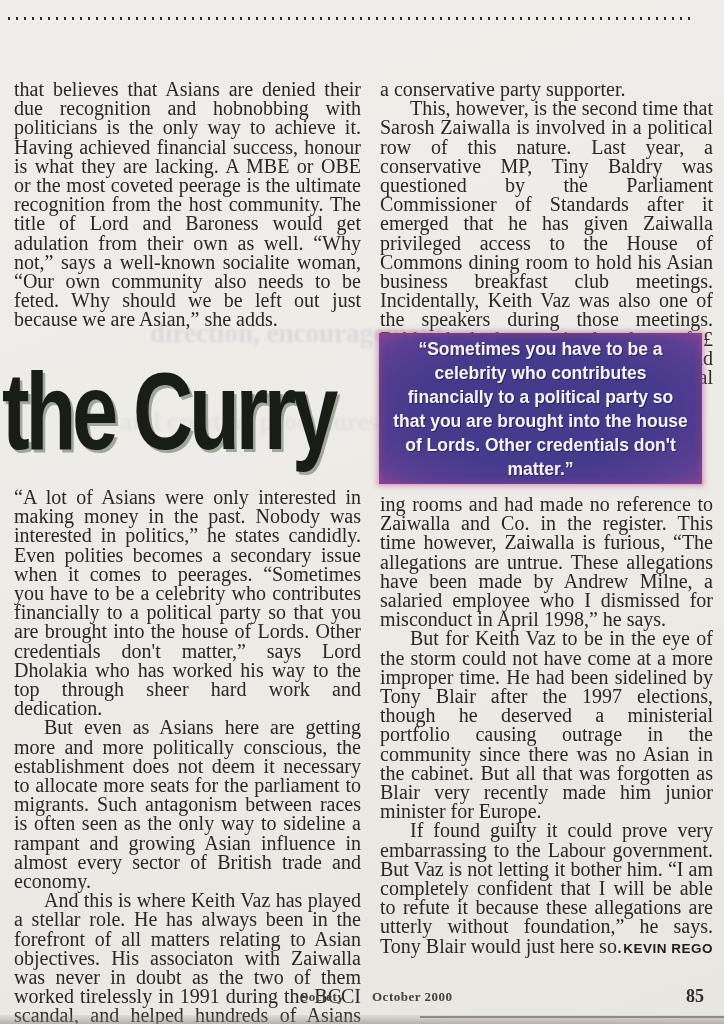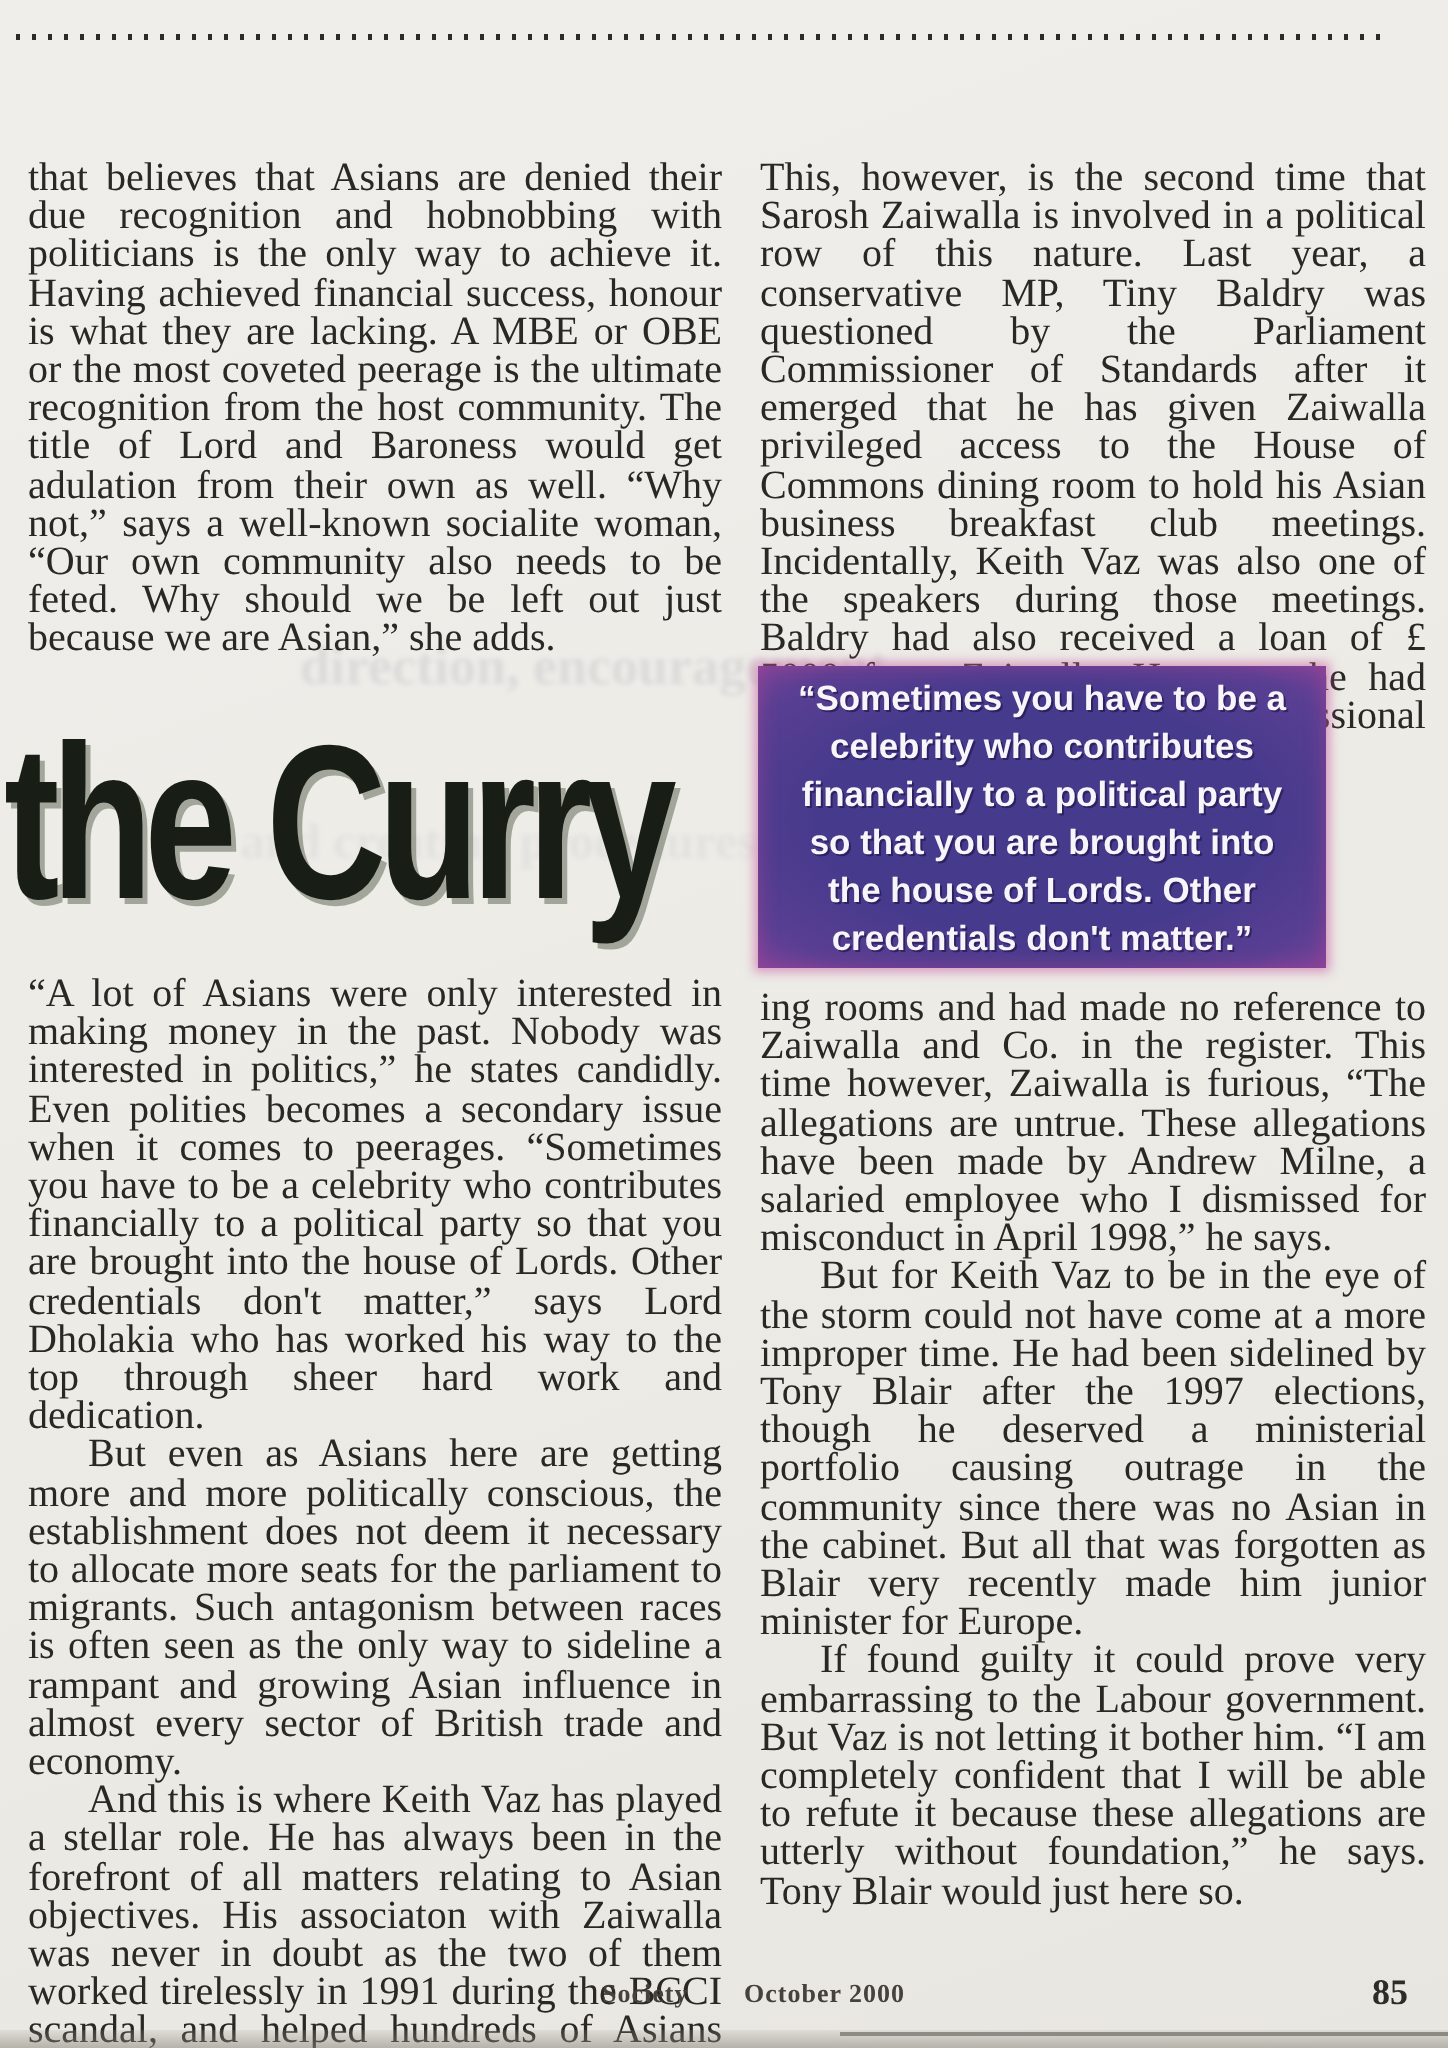--- a/index.html
+++ b/index.html
@@ -50,21 +50,21 @@
     color:#7a6f86;
     opacity:0.14;
     filter:blur(1.2px);
     white-space:nowrap;
     pointer-events:none;
   }
   #ghost-1{left:150px;top:318px;font-size:27px;font-weight:bold;}
   #ghost-2{left:120px;top:408px;font-size:25px;font-weight:bold;opacity:0.08;}
 
   .pull-quote{
-    position:absolute;left:379px;top:333px;width:284px;height:151px;
+    position:absolute;left:379px;top:333px;width:323px;height:151px;
     background:#4a3c8d;
     background:radial-gradient(ellipse at 50% 50%, #463a8c 55%, #5a3f93 85%, #7a4398 100%);
     box-shadow:0 0 5px 2px rgba(196,88,160,0.55), inset 0 0 10px rgba(182,70,152,0.5);
     display:flex;align-items:center;justify-content:center;
     box-sizing:border-box;
     padding:10px 14px;
   }
   .pull-quote .quote-text{
     font-family:"Liberation Sans", sans-serif;
     font-weight:bold;
@@ -105,20 +105,21 @@
   <div class="dotted-rule"></div>
 
   <div class="ghost" id="ghost-1">direction, encouragement</div>
   <div class="ghost" id="ghost-2">and creating procedures</div>
 
   <div class="col" id="left-top">
       <p class="para">that believes that Asians are denied their due recognition and hobnobbing with politicians is the only way to achieve it. Having achieved financial success, honour is what they are lacking. A MBE or OBE or the most coveted peerage is the ultimate recognition from the host community. The title of Lord and Baroness would get adulation from their own as well. “Why not,” says a well-known socialite woman, “Our own community also needs to be feted. Why should we be left out just because we are Asian,” she adds.</p>
     </div>
 
   <div class="col" id="right-top">
+      <p class="para">a conservative party supporter.</p>
       <p class="para">This, however, is the second time that Sarosh Zaiwalla is involved in a political row of this nature. Last year, a conservative MP, Tiny Baldry was questioned by the Parliament Commissioner of Standards after it emerged that he has given Zaiwalla privileged access to the House of Commons dining room to hold his Asian business breakfast club meetings. Incidentally, Keith Vaz was also one of the speakers during those meetings. Baldry had also received a loan of £ 5000 from Zaiwalla. However, he had failed to mention their professional relationship when book-</p>
     </div>
 
   <div class="headline">the Curry</div>
 
   <div class="pull-quote">
     <div class="quote-text">“Sometimes you have to be a celebrity who contributes financially to a political party so that you are brought into the house of Lords. Other credentials don't matter.”</div>
   </div>
 
   <div class="col" id="left-bottom">
@@ -126,20 +127,21 @@
       <p class="para">But even as Asians here are getting more and more politically conscious, the establishment does not deem it necessary to allocate more seats for the parliament to migrants. Such antagonism between races is often seen as the only way to sideline a rampant and growing Asian influence in almost every sector of British trade and economy.</p>
       <p class="para">And this is where Keith Vaz has played a stellar role. He has always been in the forefront of all matters relating to Asian objectives. His associaton with Zaiwalla was never in doubt as the two of them worked tirelessly in 1991 during the BCCI scandal, and helped hundreds of Asians who had lost their money in the scandal-hit bank. Ironically, they both belong to different political spectrums, Zaiwalla has long since been</p>
     </div>
 
   <div class="col" id="right-bottom">
       <p class="para">ing rooms and had made no reference to Zaiwalla and Co. in the register. This time however, Zaiwalla is furious, “The allegations are untrue. These allegations have been made by Andrew Milne, a salaried employee who I dismissed for misconduct in April 1998,” he says.</p>
       <p class="para">But for Keith Vaz to be in the eye of the storm could not have come at a more improper time. He had been sidelined by Tony Blair after the 1997 elections, though he deserved a ministerial portfolio causing outrage in the community since there was no Asian in the cabinet. But all that was forgotten as Blair very recently made him junior minister for Europe.</p>
       <p class="para">If found guilty it could prove very embarrassing to the Labour government. But Vaz is not letting it bother him. “I am completely confident that I will be able to refute it because these allegations are utterly without foundation,” he says. Tony Blair would just here so.</p>
     </div>
 
+  <div class="byline">KEVIN REGO</div>
 
   <div class="footer">
     <span class="journal">Society</span>
     <span class="issue">October 2000</span>
     <span class="page-num">85</span>
   </div>
 
   <div class="bottom-hairline"></div>
   <div class="bottom-edge"></div>
 

